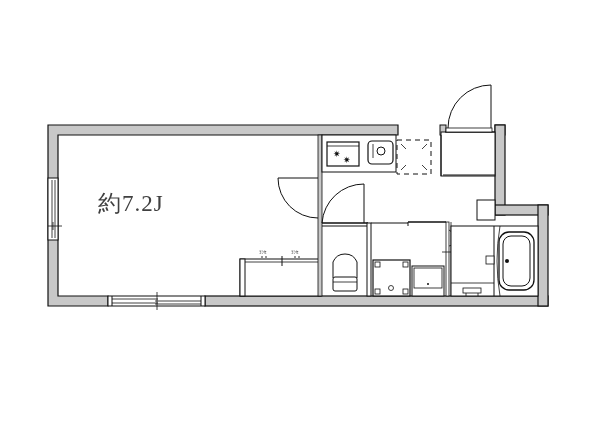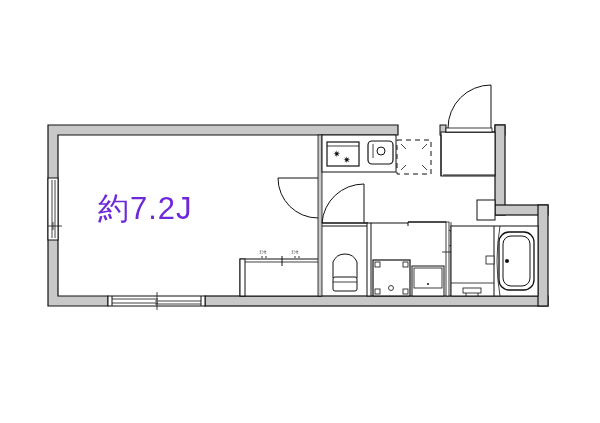--- a/index.html
+++ b/index.html
@@ -1,20 +1,20 @@
 <!DOCTYPE html>
 <html><head>
 <meta charset="utf-8">
 <style>
   html, body { margin: 0; padding: 0; background: #ffffff; }
   body { width: 600px; height: 423px; position: relative; overflow: hidden; font-family: "DejaVu Sans", sans-serif; }
   #plan { position: absolute; left: 0; top: 0; width: 600px; height: 423px; }
   .room-label {
     position: absolute; left: 98px; top: 188px;
-    font-family: Liberation Sans, sans-serif; font-size: 31px; color: #6d28d9;
+    font-family: Liberation Serif, serif; font-size: 23px; color: #404040;
     letter-spacing: 1px; white-space: nowrap;
   }
   .outlet-label {
     position: absolute; font-size: 5px; color: #222; font-family: "DejaVu Sans", sans-serif;
   }
 </style>
 </head>
 <body>
 
 <svg id="plan" viewBox="0 0 600 423" xmlns="http://www.w3.org/2000/svg">

